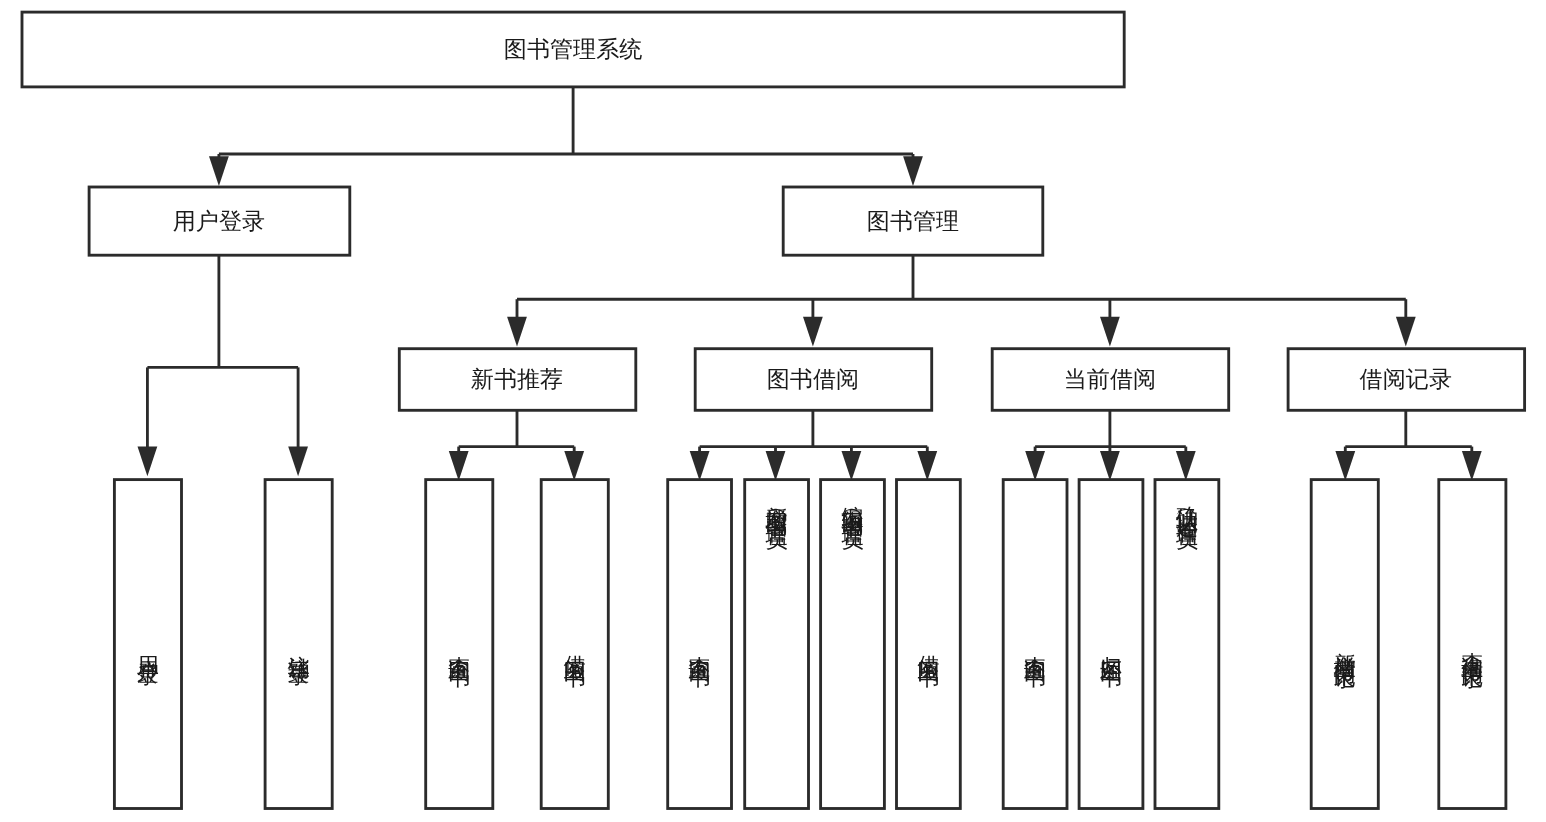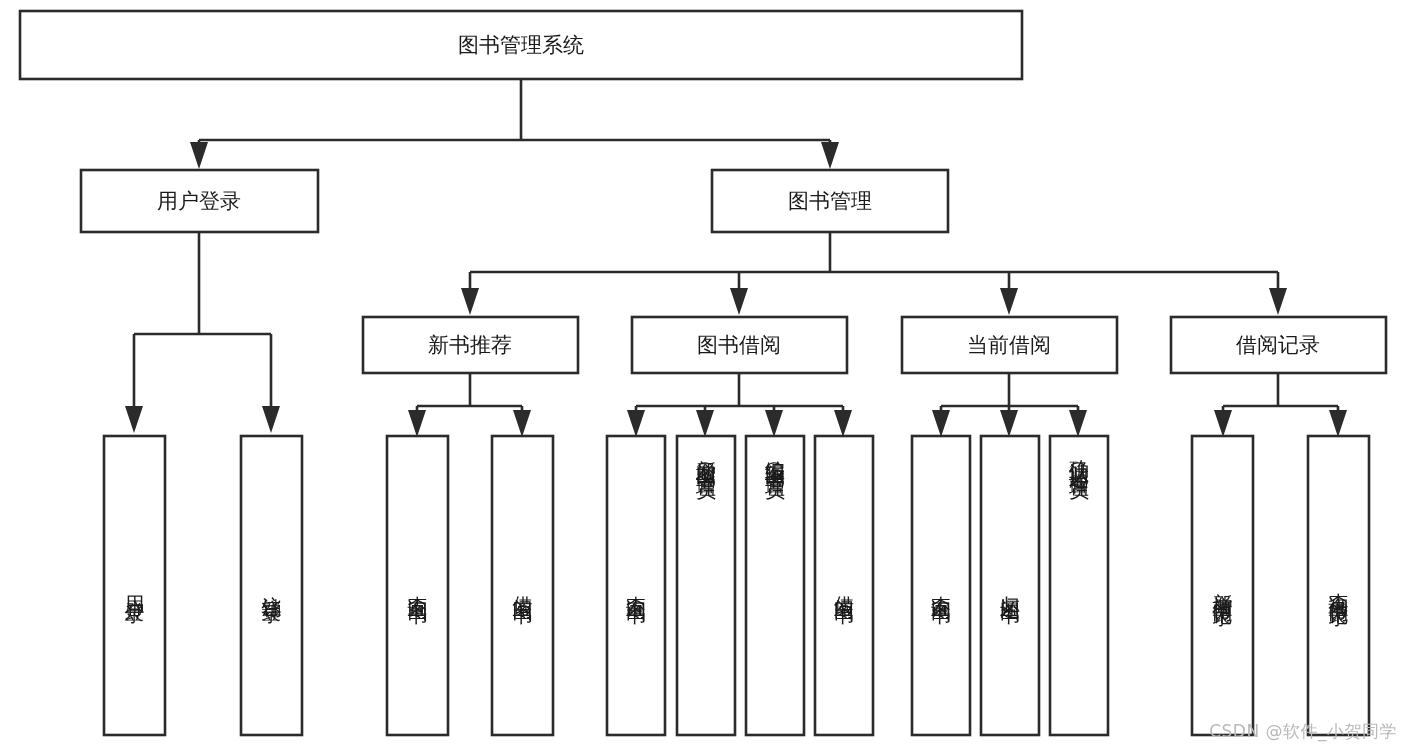--- a/index.html
+++ b/index.html
@@ -239,15 +239,14 @@
   </div>
 
   <div class="node-label-v-wrap" style="left:1192px; top:436px; width:61px; height:299px;">
     <span class="node-label-v">新增借阅记录</span>
   </div>
 
   <div class="node-label-v-wrap" style="left:1308px; top:436px; width:61px; height:299px;">
     <span class="node-label-v">查询借阅记录</span>
   </div>
 
-  <div class="watermark">CSDN @软件_小贺同学</div>
 
 </div>
 
 </body></html>

